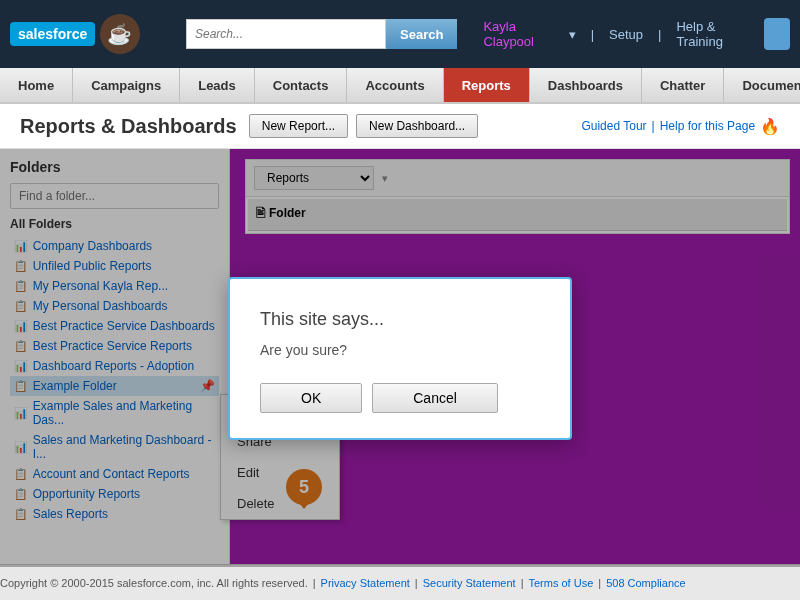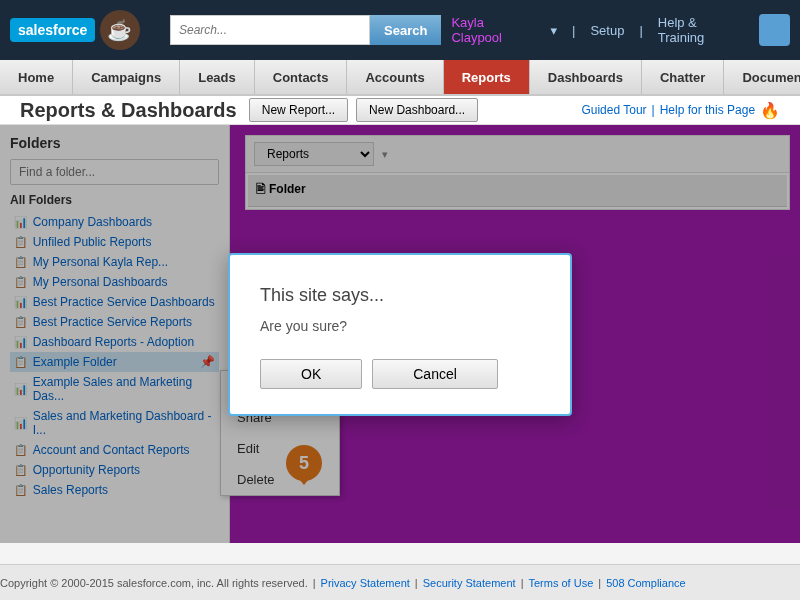--- a/index.html
+++ b/index.html
@@ -2,25 +2,25 @@
 <html><head>
   <meta charset="utf-8">
   <style>
     * { margin: 0; padding: 0; box-sizing: border-box; }
     body { width: 800px; height: 600px; font-family: Arial, sans-serif; font-size: 13px; background: #f4f4f4; overflow: hidden; position: relative; }
 
     
     #header {
       background: linear-gradient(180deg, #1a1a2e 0%, #16213e 100%);
       background: #1b2a3b;
-      height: 60px;
+      height: 68px;
       display: flex;
       align-items: center;
       padding: 0 10px;
-      gap: 10px;
+      gap: 26px;
     }
     #logo-area {
       display: flex;
       align-items: center;
       gap: 5px;
       min-width: 150px;
     }
     #salesforce-logo {
       background: #009edb;
       color: white;
@@ -109,21 +109,21 @@
       text-decoration: none;
     }
     .nav-item.active {
       background: #c0392b;
       color: white;
     }
 
     
     #page-header {
       background: white;
-      padding: 2px 20px;
+      padding: 10px 20px;
       border-bottom: 1px solid #ddd;
       display: flex;
       align-items: center;
       justify-content: space-between;
     }
     #page-title {
       font-size: 20px;
       font-weight: bold;
       color: #333;
     }

